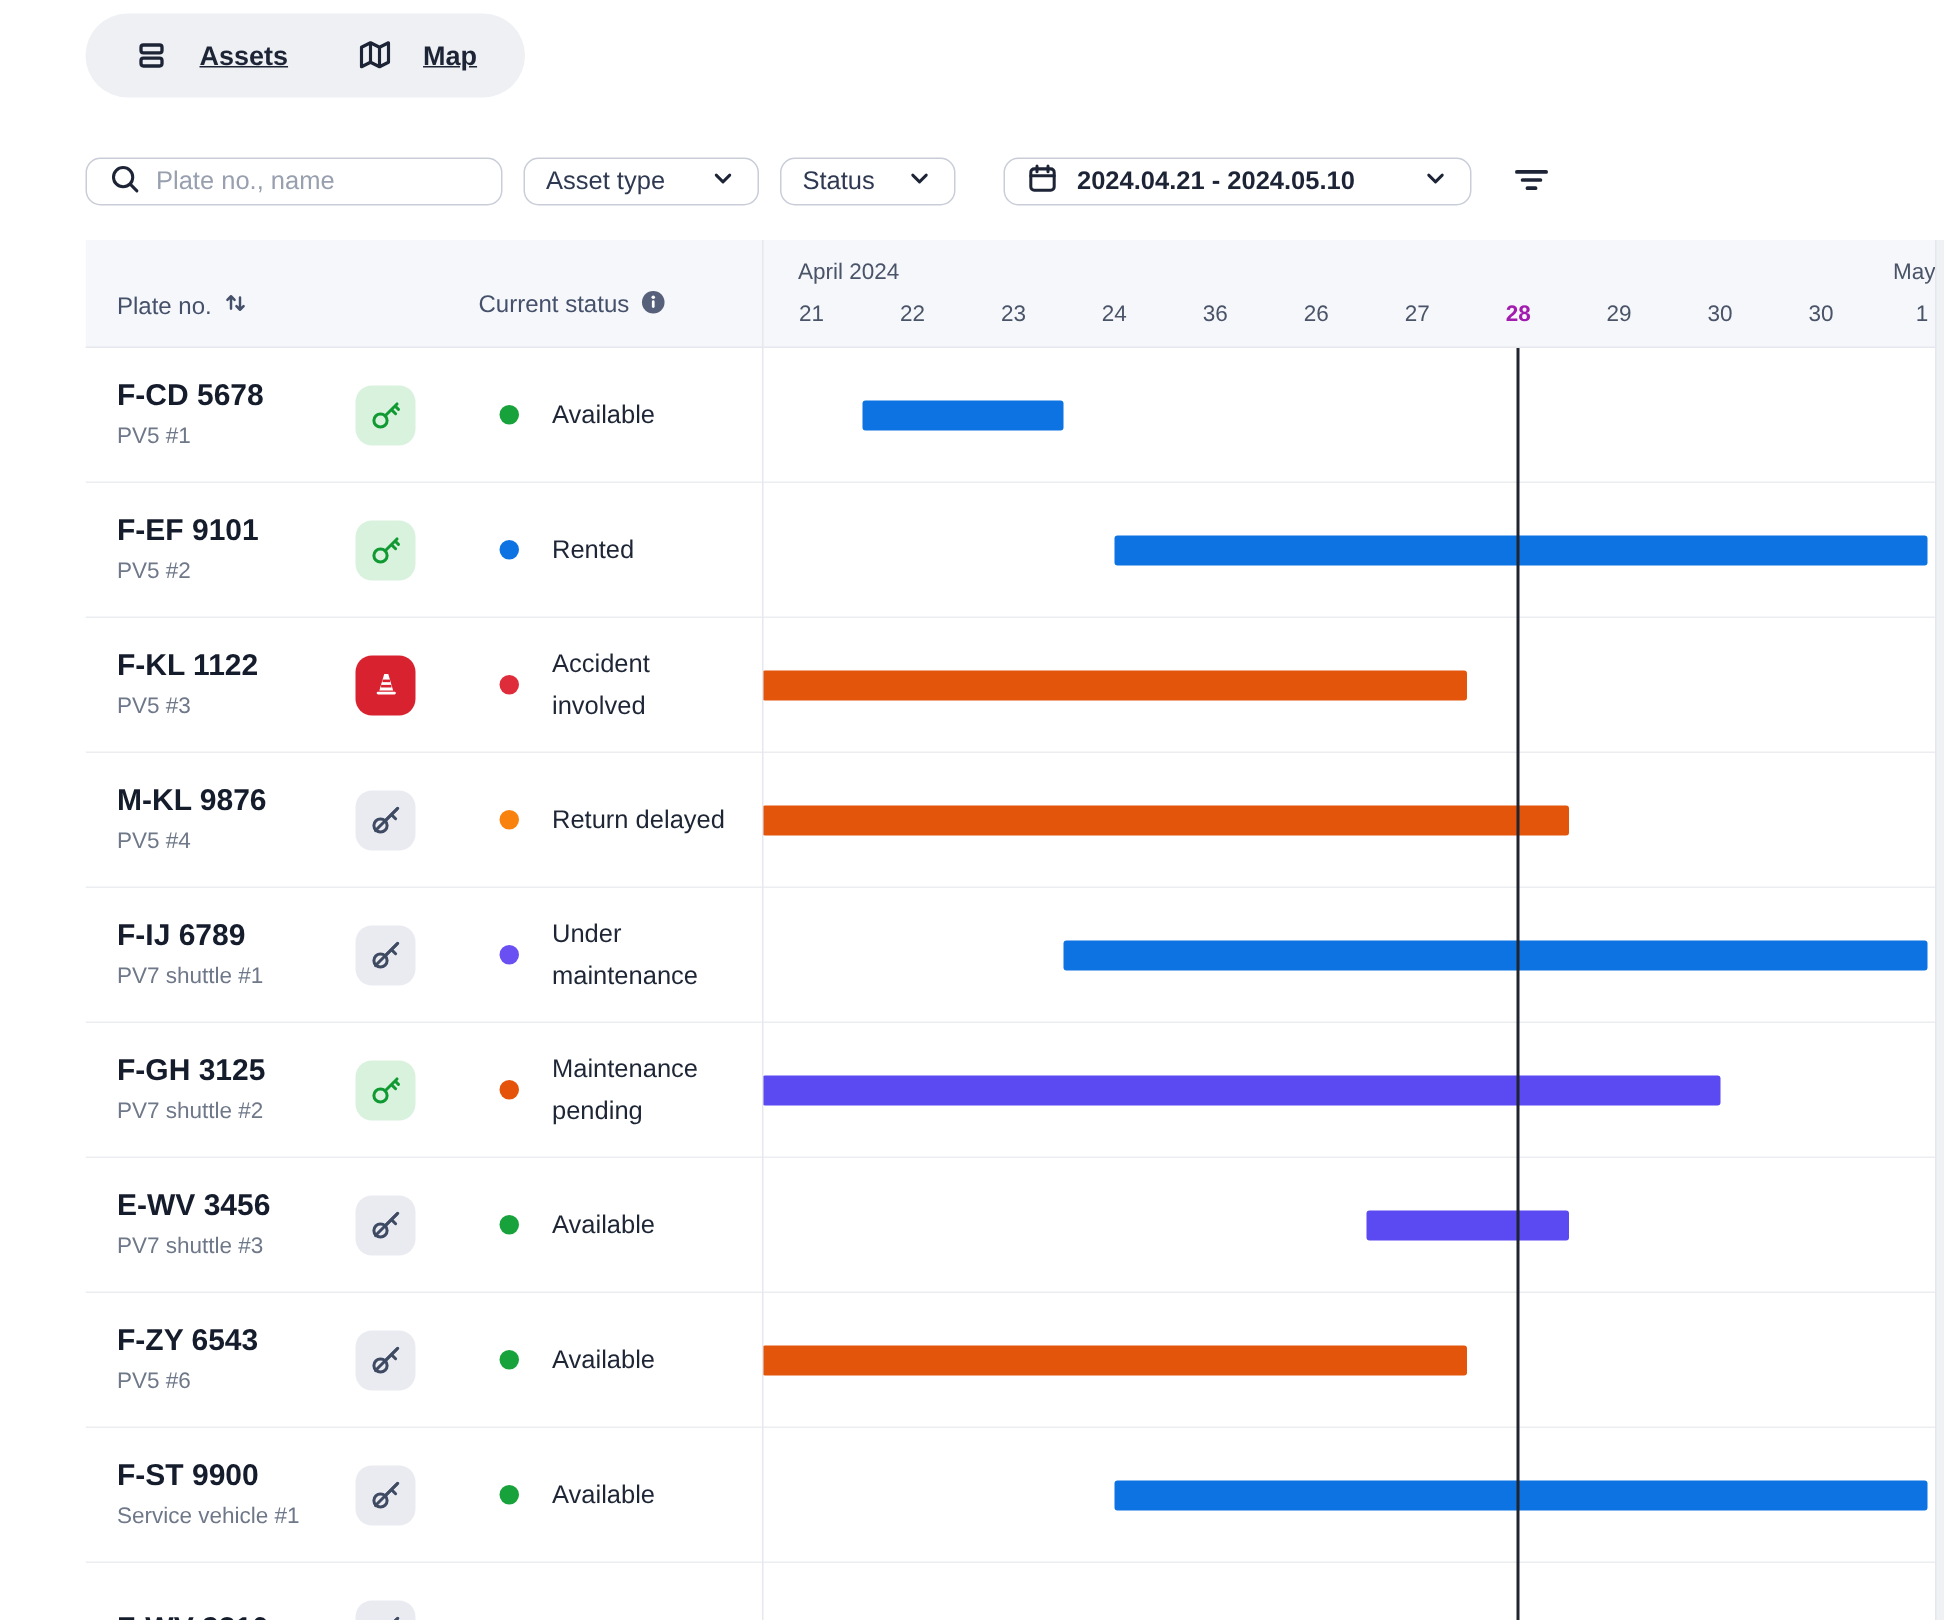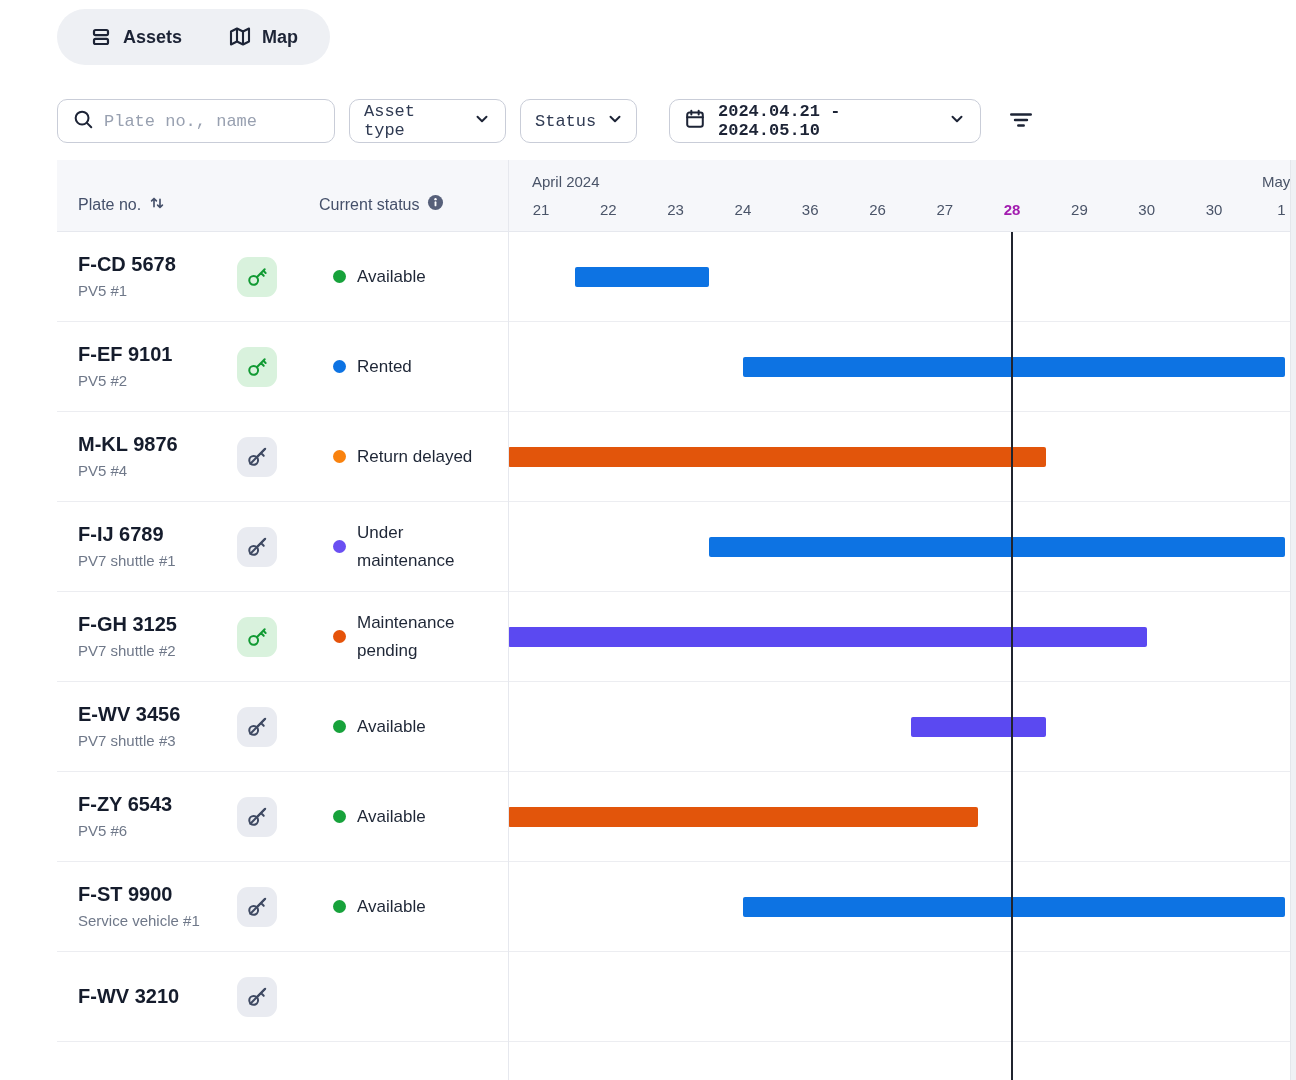--- a/index.html
+++ b/index.html
@@ -2,29 +2,29 @@
 <html><head>
 <meta charset="utf-8">
 <style>
   * { margin:0; padding:0; box-sizing:border-box; }
   html,body { width:1296px; height:1080px; background:#fff; font-family:"Liberation Sans", sans-serif; }
   .app { position:relative; width:1296px; height:1080px; background:#fff; overflow:hidden; }
 
   
   .tabs { position:absolute; left:57px; top:9px; height:56px; background:#eef0f4; border-radius:28px;
           display:flex; align-items:center; padding:0 10px; gap:2px; }
-  .tab { display:flex; align-items:center; gap:10px; padding:12px 22px; border-radius:22px;
-         font-size:18px; font-weight:600; color:#1d2436; cursor:pointer; }
+  .tab { display:flex; align-items:center; gap:20px; padding:12px 22px; border-radius:22px;
+         font-size:18px; font-weight:600; color:#1d2436; cursor:pointer;text-decoration:underline; }
   .tab.active { background:#fff; box-shadow:0 1px 4px rgba(16,24,40,.16); }
   .tab svg { display:block; }
 
   
   .filterbar { position:absolute; left:57px; top:99px; height:44px; display:flex; gap:14px; align-items:center; }
-  .f-box { height:44px; border:1.5px solid #c9cdd8; border-radius:10px; background:#fff;
-           display:flex; align-items:center; gap:10px; padding:0 14px; font-size:17px; color:#2f3a52;font-family:Liberation Mono, monospace; }
+  .f-box { height:32px; border:1.5px solid #c9cdd8; border-radius:10px; background:#fff;
+           display:flex; align-items:center; gap:10px; padding:0 14px; font-size:17px; color:#2f3a52; }
   .search { width:278px; }
   .search input { border:none; outline:none; font-size:17px; color:#1d2436; width:100%; font-family:inherit; background:transparent; }
   .search input::placeholder { color:#98a0b0; }
   .dd { justify-content:space-between; cursor:pointer; }
   .dd-asset { width:157px;border-radius:10px; } .dd-status { width:117px; }
   .date { width:312px; margin-left:18px; gap:12px; cursor:pointer; font-weight:600; color:#1d2436; }
   .date .lbl { flex:1; }
   .filter-btn { width:44px; height:44px; display:flex; align-items:center; justify-content:center; cursor:pointer; background:none; border:none; margin-left:4px; }
 
   
@@ -42,21 +42,21 @@
   .tbody { position:relative; }
   .row { position:relative; height:90px; border-bottom:1px solid #ecedf1; background:#fff; }
   .plate-block { position:absolute; left:21px; top:50%; transform:translateY(-50%); }
   .plate-no { font-size:20px; font-weight:700; color:#151c2c; line-height:26px; white-space:nowrap; }
   .asset-name { font-size:15px; color:#6f7889; line-height:24px; margin-top:2px; white-space:nowrap; }
   .icon-box { position:absolute; left:180px; top:50%; transform:translateY(-50%); width:40px; height:40px;
               border-radius:11px; display:flex; align-items:center; justify-content:center; }
   .icon-box.key-green { background:#d9f2dd; }
   .icon-box.key-off { background:#e9ebf1; }
   .icon-box.accident-red { background:#d8222f; }
-  .status-wrap { position:absolute; left:276px; top:50%; transform:translateY(-50%); display:flex; align-items:center; gap:11px; }
+  .status-wrap { position:absolute; left:276px; top:50%; transform:translateY(-50%); display:flex; align-items:center; gap:22px; }
   .status-dot { width:13px; height:13px; border-radius:50%; flex:none; }
   .status-text { font-size:17px; color:#1e2636; line-height:28px; width:130px; }
 
   .timeline { position:absolute; left:451px; top:0; right:0; height:90px; }
   .bar { position:absolute; top:35px; height:20px; border-radius:2px; z-index:2; cursor:pointer; }
 
   .today-line { position:absolute; top:72px; bottom:0; width:2px; background:#20242f; z-index:6; }
   .right-strip { position:absolute; top:0; bottom:0; left:1233px; width:6px; background:#eff1f5;
                  border-left:1px solid #e4e7ec; z-index:7; }
 </style>
@@ -216,20 +216,44 @@
     <div class="status-wrap">
       <span class="status-dot" style="background: rgb(13, 115, 227);"></span>
       <span class="status-text">Rented</span>
     </div>
 
     <div class="timeline">
       <div class="bar" style="left: 234.9px; width: 541.765px; background: rgb(13, 115, 227);"></div>
     </div>
   </div>
 
+  <div class="row">
+    <div class="plate-block">
+      <div class="plate-no">F-KL 1122</div>
+      <div class="asset-name">PV5 #3</div>
+    </div>
+
+    <div class="icon-box accident-red" style="display: flex;">
+      <svg width="23" height="23" viewBox="0 0 24 24">
+        <path d="M10.6 4.5h2.8l3.4 11.5H7.2z" fill="#fff"></path>
+        <rect x="9.4" y="8.4" width="5.2" height="1.8" fill="#d8222f"></rect>
+        <rect x="8.4" y="12.1" width="7.2" height="1.8" fill="#d8222f"></rect>
+        <rect x="5.3" y="16.8" width="13.4" height="2" rx="1" fill="#fff"></rect>
+      </svg>
+    </div>
+
+    <div class="status-wrap">
+      <span class="status-dot" style="background: rgb(223, 44, 58);"></span>
+      <span class="status-text">Accident involved</span>
+    </div>
+
+    <div class="timeline">
+      <div class="bar" style="left: 0px; width: 470.45px; background: rgb(226, 85, 11);"></div>
+    </div>
+  </div>
 
   <div class="row">
     <div class="plate-block">
       <div class="plate-no">M-KL 9876</div>
       <div class="asset-name">PV5 #4</div>
     </div>
 
     <div class="icon-box key-off" style="display: flex;">
       <svg width="23" height="23" viewBox="0 0 24 24" fill="none" stroke="#3f4a63" stroke-width="2.1">
         <circle cx="8" cy="16" r="4.6"></circle>

